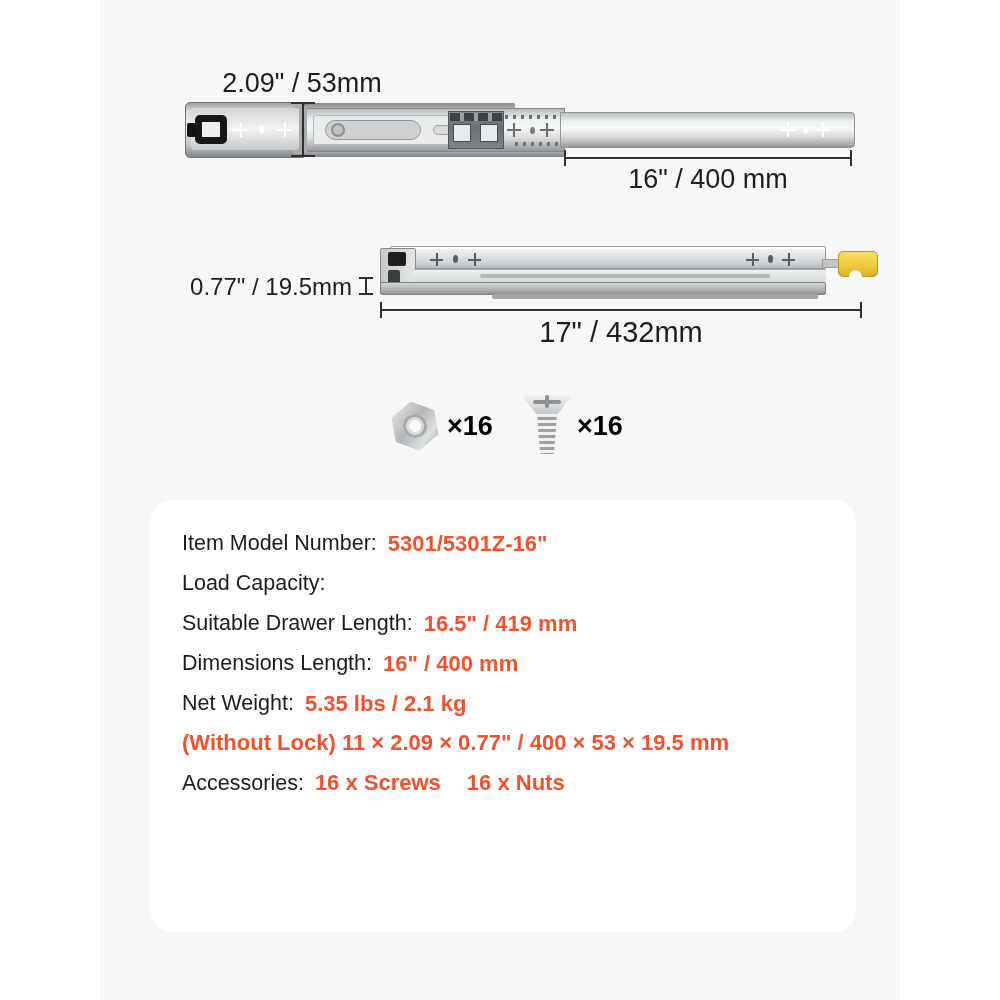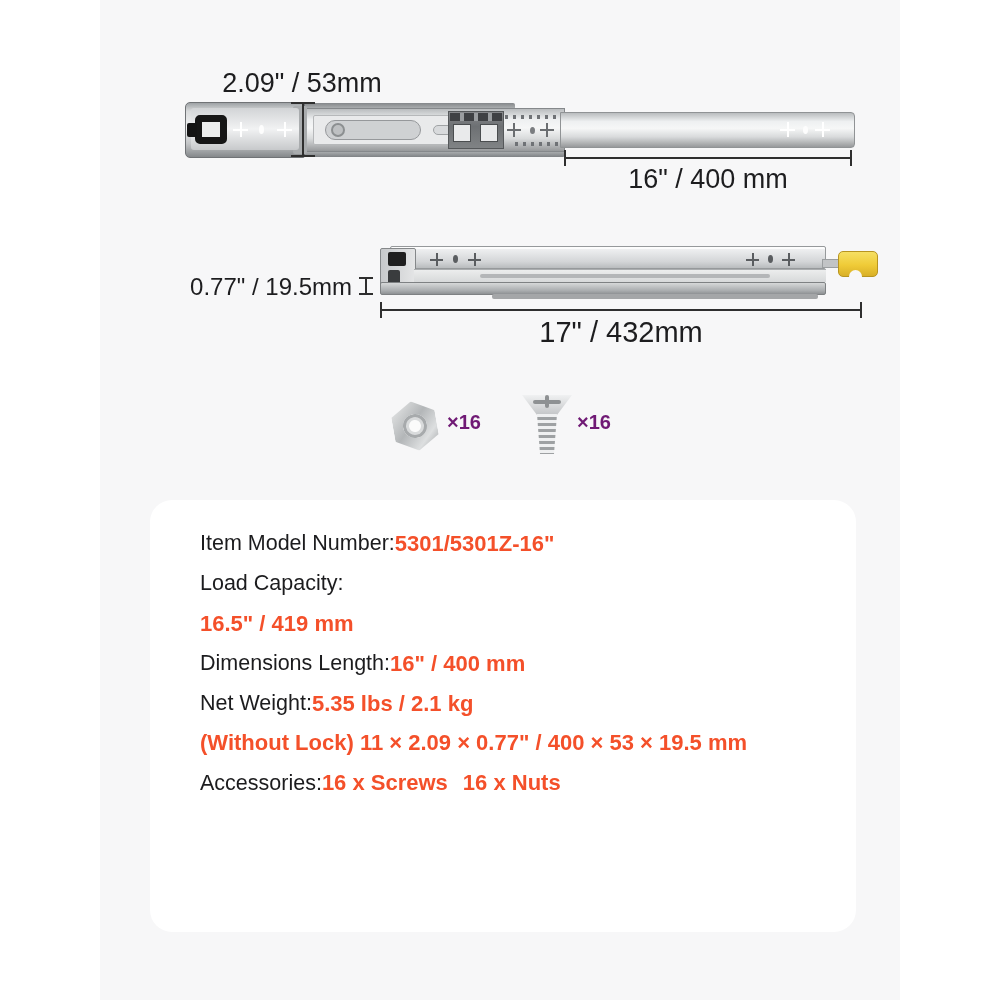--- a/index.html
+++ b/index.html
@@ -74,26 +74,26 @@
   .nut-hole { position:absolute; left:10px; top:13px; width:24px; height:24px; border-radius:50%; background:#fbfbfb;
               box-shadow:inset 0 0 0 3px #a7aaac, inset 0 0 0 6px #d9dbdc; }
   .screw-head { position:absolute; left:522px; top:395px; width:50px; height:20px;
                 clip-path:polygon(0 0,100% 0,70% 100%,30% 100%);
                 background:linear-gradient(180deg,#f0f1f2,#c3c5c7); }
   .screw-cross-h { position:absolute; left:533px; top:400px; width:28px; height:4px; background:#8e9193; border-radius:2px; }
   .screw-cross-v { position:absolute; left:545px; top:395px; width:4px; height:13px; background:#8e9193; border-radius:2px; }
   .screw-shaft { position:absolute; left:537px; top:414px; width:20px; height:40px;
                  clip-path:polygon(0 0,100% 0,85% 100%,15% 100%);
                  background:repeating-linear-gradient(180deg,#eff0f1 0 3px,#9ea1a3 3px 6px); }
-  .hw-count { position:absolute; font-size:20px; font-weight:bold; color:#701a75; }
+  .hw-count { position:absolute; font-size:27px; font-weight:bold; color:#000000; }
 
   
   .panel { position:absolute; left:150px; top:500px; width:706px; height:432px; background:#ffffff; border-radius:22px;
            padding:24px 30px 0 32px; display:flex; flex-direction:column; }
-  .spec-row { height:39.9px; display:flex; align-items:center; white-space:nowrap;margin-left:18px; }
+  .spec-row { height:39.9px; display:flex; align-items:center; gap:11px; white-space:nowrap; }
   .spec-label { font-size:21.5px; color:#1c1c1e; }
   .spec-value { font-size:22px; font-weight:bold; color:#f4502a; }
   .gap2 { margin-left:15px; }
 </style>
 </head>
 <body>
 
 <div class="canvas">
   <div class="band"></div>
 
@@ -177,20 +177,21 @@
 
   <div class="panel">
     <div class="spec-row">
       <span class="spec-label">Item Model Number:</span>
       <span class="spec-value">5301/5301Z-16"</span>
     </div>
     <div class="spec-row">
       <span class="spec-label">Load Capacity:</span>
     </div>
     <div class="spec-row">
+      <span class="spec-label">Suitable Drawer Length:</span>
       <span class="spec-value">16.5" / 419 mm</span>
     </div>
     <div class="spec-row">
       <span class="spec-label">Dimensions Length:</span>
       <span class="spec-value">16" / 400 mm</span>
     </div>
     <div class="spec-row">
       <span class="spec-label">Net Weight:</span>
       <span class="spec-value">5.35 lbs / 2.1 kg</span>
     </div>

